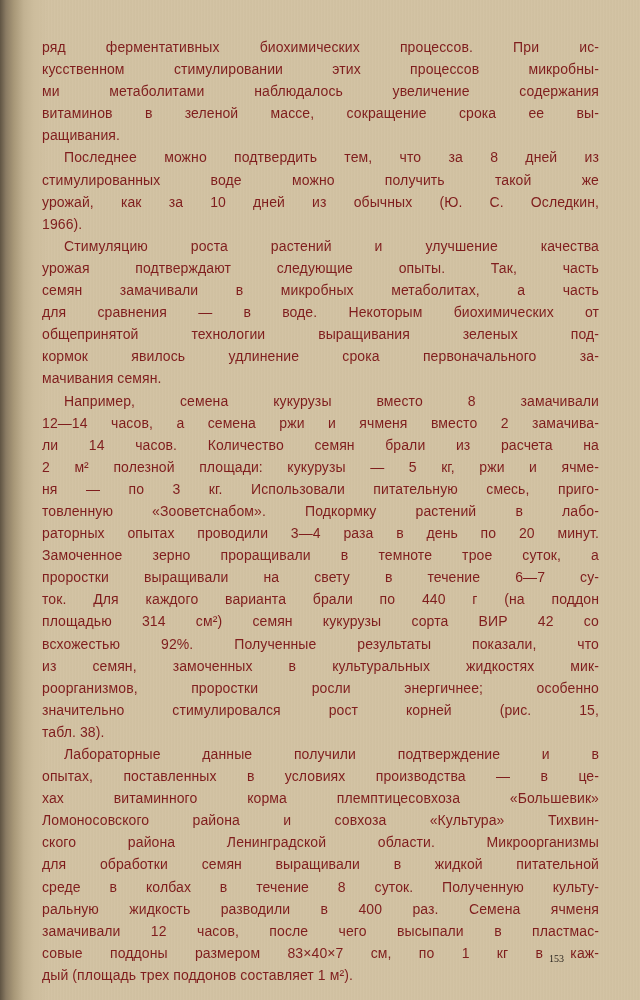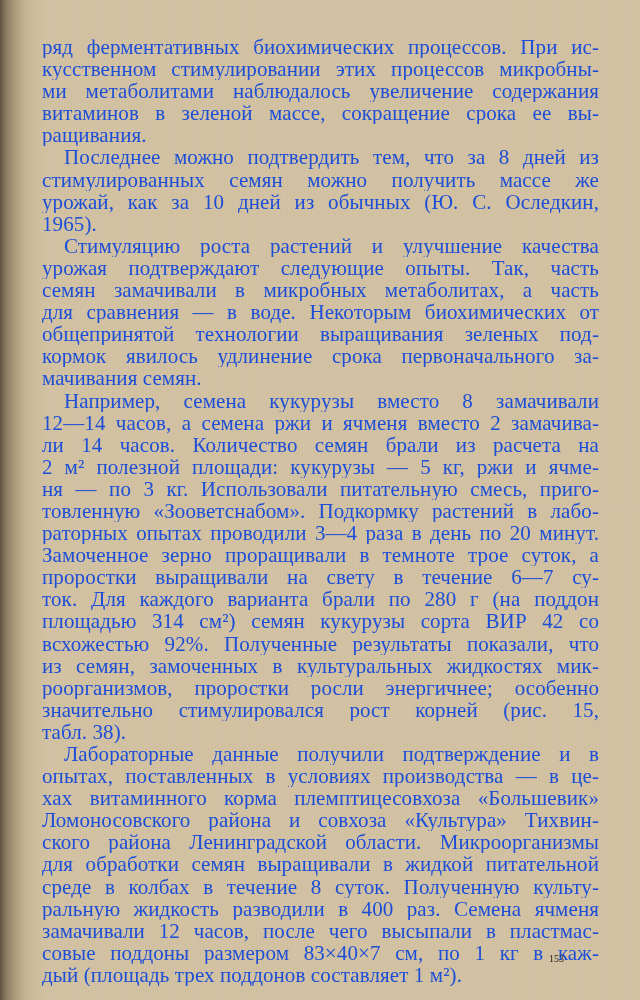--- a/index.html
+++ b/index.html
@@ -14,23 +14,23 @@
       background: #d2c2a2;
       background-image:
         linear-gradient(90deg, #5f5443 0px, #8a7b63 6px, #a89878 14px, #c2b292 24px, #cdbd9d 34px, rgba(210,194,162,0) 48px),
         repeating-linear-gradient(90deg, rgba(255,255,255,0.025) 0px, rgba(255,255,255,0.025) 1px, rgba(0,0,0,0.02) 2px, rgba(0,0,0,0) 3px);
     }
     .page {
       position: absolute;
       left: 42px;
       top: 36px;
       width: 557px;
-      font-family: Liberation Serif, serif;
-      font-size: 21px;
-      color: #1d4ed8;
+      font-family: Liberation Sans, sans-serif;
+      font-size: 14px;
+      color: #7f1d1d;
       letter-spacing: 0.1px;
     }
     .line {
       height: 22.1px;
       line-height: 22.1px;
       white-space: nowrap;
       text-align: justify;
       text-align-last: justify;
       overflow: hidden;
     }
@@ -58,23 +58,23 @@
   <div>
     <div class="line">ряд ферментативных биохимических процессов. При ис-</div>
     <div class="line">кусственном стимулировании этих процессов микробны-</div>
     <div class="line">ми метаболитами наблюдалось увеличение содержания</div>
     <div class="line">витаминов в зеленой массе, сокращение срока ее вы-</div>
     <div class="line last">ращивания.</div>
   </div>
 
   <div>
     <div class="line indent">Последнее можно подтвердить тем, что за 8 дней из</div>
-    <div class="line">стимулированных семян можно получить массе же</div>
+    <div class="line">стимулированных воде можно получить такой же</div>
     <div class="line">урожай, как за 10 дней из обычных (Ю. С. Оследкин,</div>
-    <div class="line last">1965).</div>
+    <div class="line last">1966).</div>
   </div>
 
   <div>
     <div class="line indent">Стимуляцию роста растений и улучшение качества</div>
     <div class="line">урожая подтверждают следующие опыты. Так, часть</div>
     <div class="line">семян замачивали в микробных метаболитах, а часть</div>
     <div class="line">для сравнения — в воде. Некоторым биохимических от</div>
     <div class="line">общепринятой технологии выращивания зеленых под-</div>
     <div class="line">кормок явилось удлинение срока первоначального за-</div>
     <div class="line last">мачивания семян.</div>
@@ -83,21 +83,21 @@
   <div>
     <div class="line indent">Например, семена кукурузы вместо 8 замачивали</div>
     <div class="line">12—14 часов, а семена ржи и ячменя вместо 2 замачива-</div>
     <div class="line">ли 14 часов. Количество семян брали из расчета на</div>
     <div class="line">2 м² полезной площади: кукурузы — 5 кг, ржи и ячме-</div>
     <div class="line">ня — по 3 кг. Использовали питательную смесь, приго-</div>
     <div class="line">товленную «Зооветснабом». Подкормку растений в лабо-</div>
     <div class="line">раторных опытах проводили 3—4 раза в день по 20 минут.</div>
     <div class="line">Замоченное зерно проращивали в темноте трое суток, а</div>
     <div class="line">проростки выращивали на свету в течение 6—7 су-</div>
-    <div class="line">ток. Для каждого варианта брали по 280 г (на поддон</div>
+    <div class="line">ток. Для каждого варианта брали по 440 г (на поддон</div>
     <div class="line">площадью 314 см²) семян кукурузы сорта ВИР 42 со</div>
     <div class="line">всхожестью 92%. Полученные результаты показали, что</div>
     <div class="line">из семян, замоченных в культуральных жидкостях мик-</div>
     <div class="line">роорганизмов, проростки росли энергичнее; особенно</div>
     <div class="line">значительно стимулировался рост корней (рис. 15,</div>
     <div class="line last">табл. 38).</div>
   </div>
 
   <div>
     <div class="line indent">Лабораторные данные получили подтверждение и в</div>

